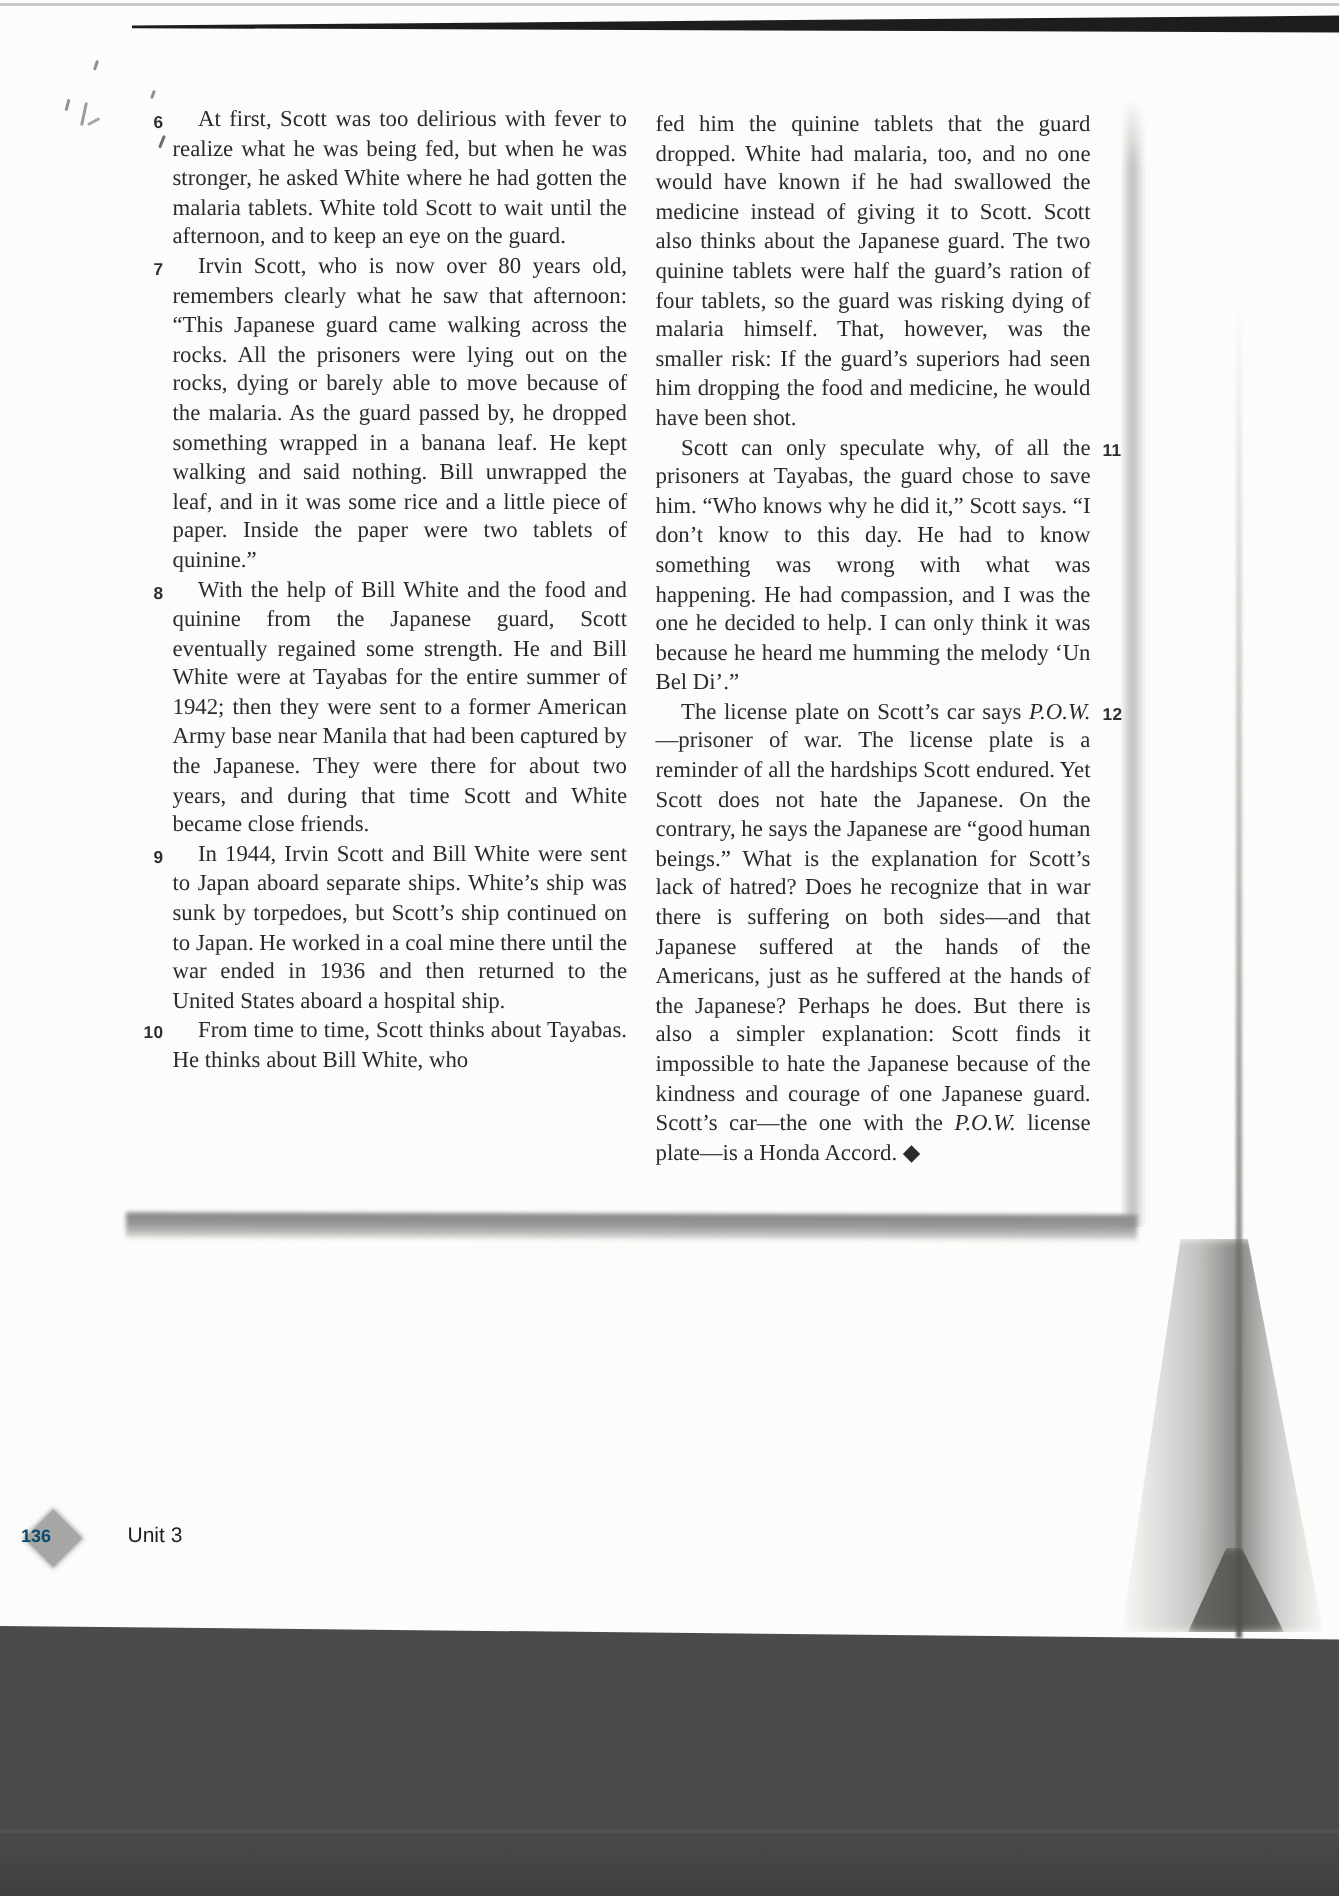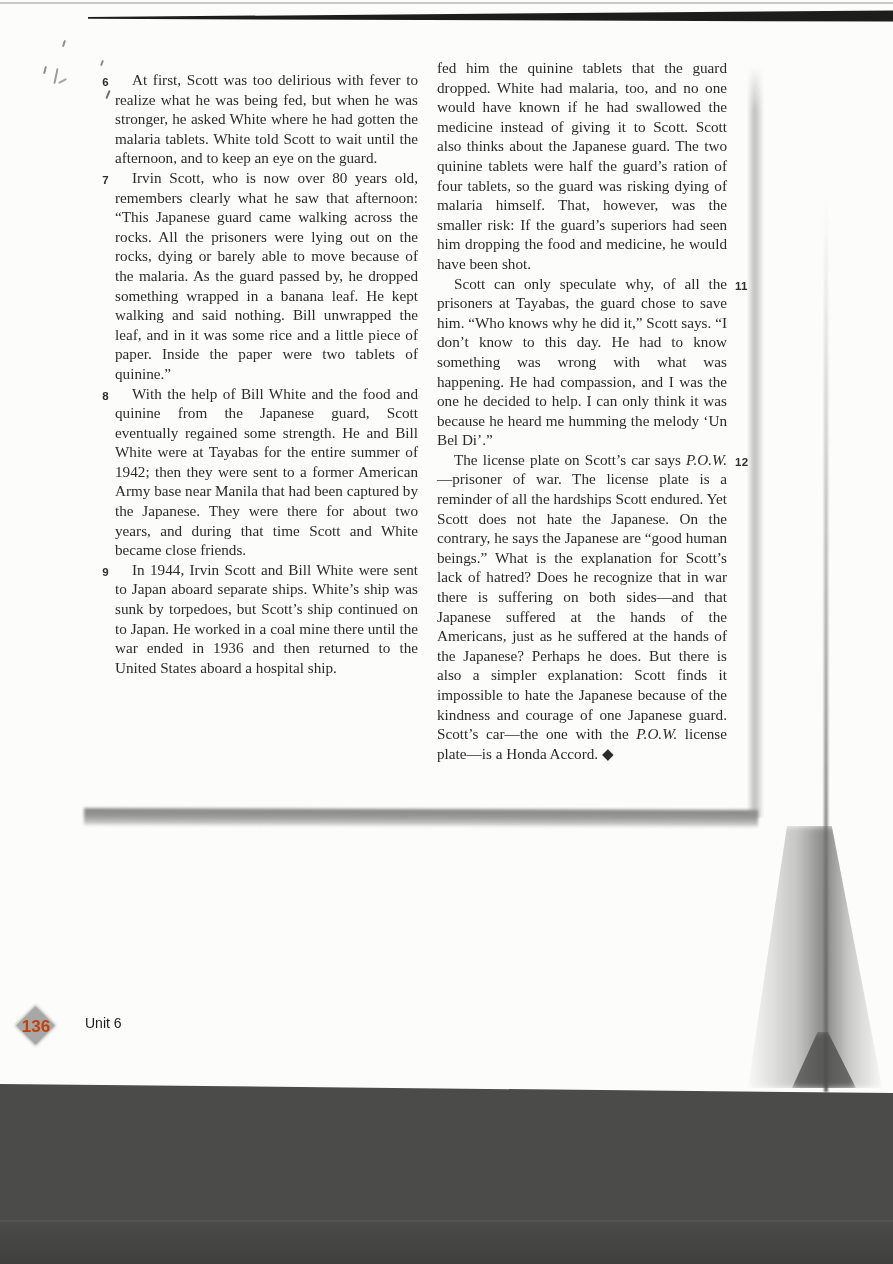--- a/index.html
+++ b/index.html
@@ -55,38 +55,38 @@
   }
   .bottom-band .band-seam{
     position:absolute;left:0;top:140px;width:100%;height:2px;background:rgba(255,255,255,.05);
   }
   
   .col{
     position:absolute;color:#2b2b2b;font-size:15.2px;line-height:19.6px;
     text-align:justify;
   }
   .col-left{left:115px;top:70px;width:303px;}
-  .col-right{left:437px;top:58px;width:290px;}
+  .col-right{left:437px;top:73px;width:290px;}
   .para{position:relative;margin:0;}
   .para.indent .ptext::before{content:"";display:inline-block;width:17px;}
   .pnum{
     position:absolute;top:3px;
     font-family:"Liberation Sans", sans-serif;font-weight:bold;
     font-size:11.5px;color:#2e2e2e;letter-spacing:.3px;
   }
   .pnum-left{left:-24px;width:18px;text-align:right;}
   .pnum-right{left:calc(100% + 8px);width:26px;text-align:left;}
   
   .page-diamond{
     position:absolute;left:22px;top:1012px;width:27px;height:27px;background:#a7a7a5;
     transform:rotate(45deg);box-shadow:0 0 3px 1px rgba(150,150,148,.8);
   }
   .page-number{
-    position:absolute;left:14px;top:1017px;width:44px;text-align:center;
-    font-family:"Liberation Sans", sans-serif;font-weight:bold;font-size:17px;color:#c2410c;
+    position:absolute;left:14px;top:1017px;width:44px;text-align:left;
+    font-family:"Liberation Sans", sans-serif;font-weight:bold;font-size:12px;color:#0c4a6e;
   }
   .unit-label{
     position:absolute;left:85px;top:1015px;
     font-family:"Liberation Sans", sans-serif;font-size:14px;color:#1d1d1c;
   }
 </style>
 </head>
 <body>
 
 <div class="scan">
@@ -111,20 +111,24 @@
       <span class="ptext">Irvin Scott, who is now over 80 years old, remembers clearly what he saw that afternoon: “This Japanese guard came walking across the rocks. All the prisoners were lying out on the rocks, dying or barely able to move because of the malaria. As the guard passed by, he dropped something wrapped in a banana leaf. He kept walking and said nothing. Bill unwrapped the leaf, and in it was some rice and a little piece of paper. Inside the paper were two tablets of quinine.”</span>
     </p>
     <p class="para indent">
       <span class="pnum pnum-left">8</span>
       <span class="ptext">With the help of Bill White and the food and quinine from the Japanese guard, Scott eventually regained some strength. He and Bill White were at Tayabas for the entire summer of 1942; then they were sent to a former American Army base near Manila that had been captured by the Japanese. They were there for about two years, and during that time Scott and White became close friends.</span>
     </p>
     <p class="para indent">
       <span class="pnum pnum-left">9</span>
       <span class="ptext">In 1944, Irvin Scott and Bill White were sent to Japan aboard separate ships. White’s ship was sunk by torpedoes, but Scott’s ship continued on to Japan. He worked in a coal mine there until the war ended in 1936 and then returned to the United States aboard a hospital ship.</span>
     </p>
+    <p class="para indent">
+      <span class="pnum pnum-left">10</span>
+      <span class="ptext">From time to time, Scott thinks about Tayabas. He thinks about Bill White, who</span>
+    </p>
   </div>
 
   <div class="col col-right">
     <p class="para">
       <span class="ptext">fed him the quinine tablets that the guard dropped. White had malaria, too, and no one would have known if he had swallowed the medicine instead of giving it to Scott. Scott also thinks about the Japanese guard. The two quinine tablets were half the guard’s ration of four tablets, so the guard was risking dying of malaria himself. That, however, was the smaller risk: If the guard’s superiors had seen him dropping the food and medicine, he would have been shot.</span>
     </p>
     <p class="para indent">
       <span class="pnum pnum-right">11</span>
       <span class="ptext">Scott can only speculate why, of all the prisoners at Tayabas, the guard chose to save him. “Who knows why he did it,” Scott says. “I don’t know to this day. He had to know something was wrong with what was happening. He had compassion, and I was the one he decided to help. I can only think it was because he heard me humming the melody ‘Un Bel Di’.”</span>
     </p>
@@ -135,20 +139,20 @@
   </div>
 
   <div class="box-bottom-shadow"></div>
   <div class="box-right-shadow"></div>
   <div class="fold-core-line"></div>
   <div class="below-box-shadow"></div>
   <div class="band-spike"></div>
 
   <div class="page-diamond"></div>
   <div class="page-number">136</div>
-  <div class="unit-label">Unit 6</div>
+  <div class="unit-label">Unit 3</div>
 
   <div class="bottom-band">
     <div class="band-seam"></div>
     <div class="band-darker"></div>
   </div>
 
 </div>
 
 </body></html>

